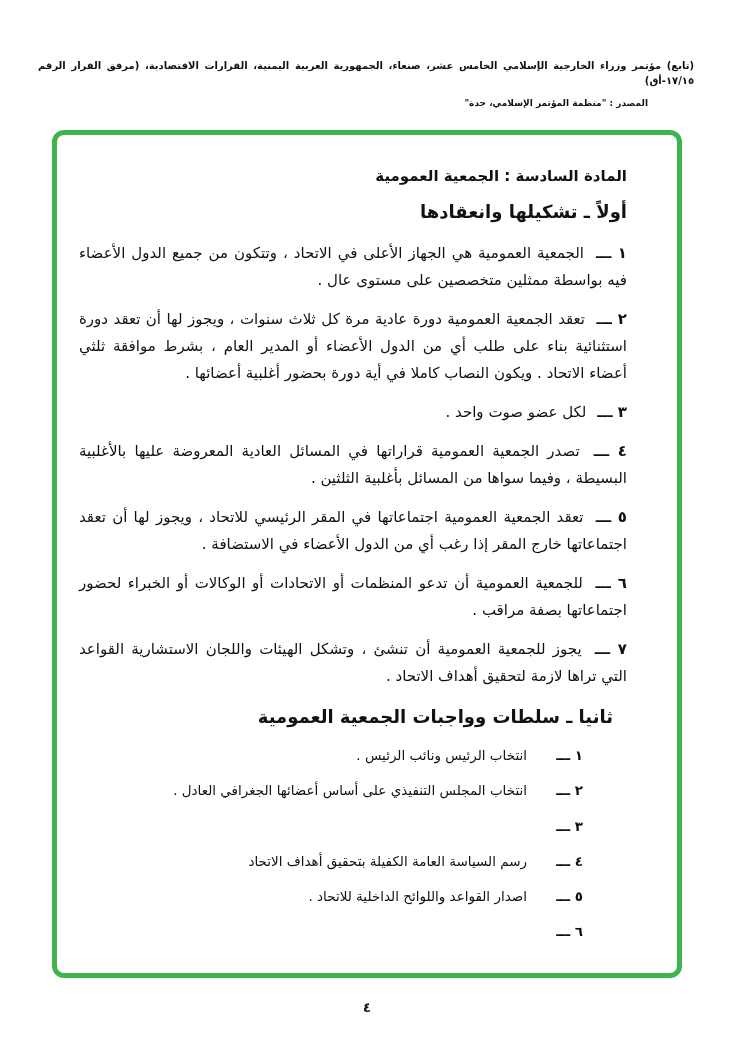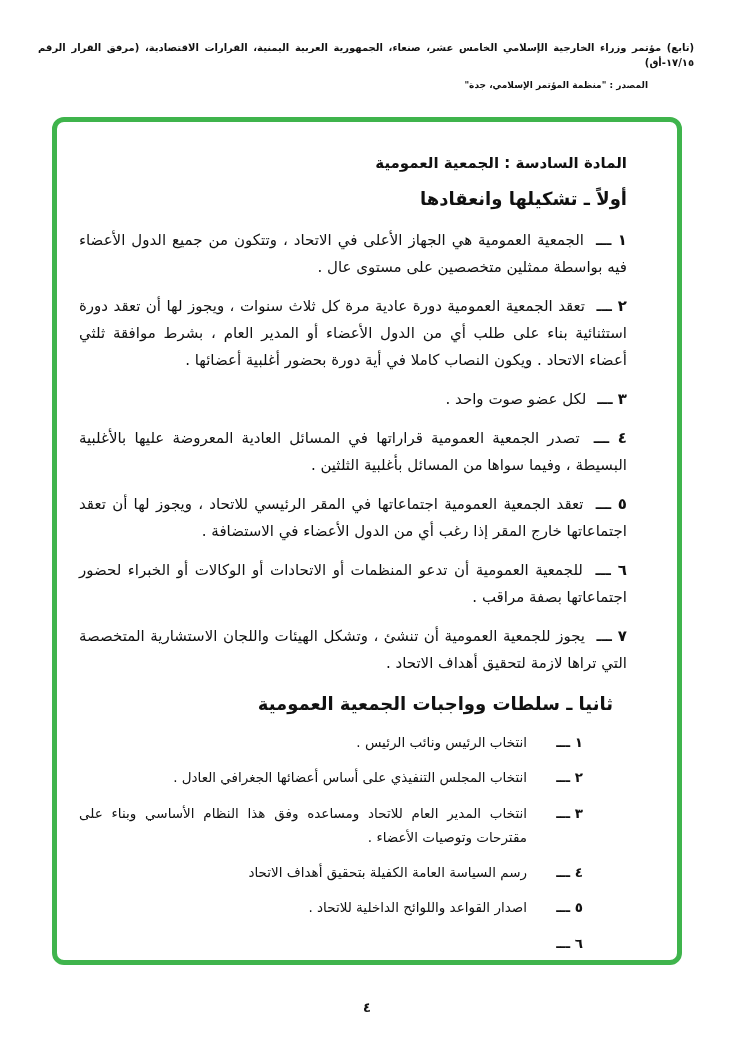--- a/index.html
+++ b/index.html
@@ -10,41 +10,41 @@
     width: 734px;
     height: 1037px;
     margin: 0 auto;
     background: #ffffff;
     direction: rtl;
     color: #111;
     overflow: hidden;
   }
   .header {
     position: absolute;
-    top: 40px;
+    top: 58px;
     right: 40px;
     left: 38px;
   }
   .header-line1 {
     font-size: 10px;
     font-weight: bold;
     text-align: justify;
     text-align-last: justify;
     line-height: 1.5;
     letter-spacing: 0.2px;
   }
   .header-line2 {
     font-size: 9px;
     font-weight: bold;
     margin-top: 10px;
     padding-right: 46px;
   }
   .frame {
     position: absolute;
-    top: 117px;
+    top: 130px;
     right: 52px;
     width: 630px;
     height: 848px;
     border: 5px solid #3fb44c;
     border-radius: 12px;
     padding: 32px 50px 10px 22px;
     overflow: hidden;
     background: #fff;
   }
   .doc-title {
@@ -121,37 +121,36 @@
     <p class="item"><span class="num">٢ ـــ</span> <span>تعقد الجمعية العمومية دورة عادية مرة كل ثلاث سنوات ، ويجوز لها أن تعقد دورة استثنائية بناء على طلب أي من الدول الأعضاء أو المدير العام ، بشرط موافقة ثلثي أعضاء الاتحاد . ويكون النصاب كاملا في أية دورة بحضور أغلبية أعضائها .</span></p>
 
     <p class="item"><span class="num">٣ ـــ</span> <span>لكل عضو صوت واحد .</span></p>
 
     <p class="item"><span class="num">٤ ـــ</span> <span>تصدر الجمعية العمومية قراراتها في المسائل العادية المعروضة عليها بالأغلبية البسيطة ، وفيما سواها من المسائل بأغلبية الثلثين .</span></p>
 
     <p class="item"><span class="num">٥ ـــ</span> <span>تعقد الجمعية العمومية اجتماعاتها في المقر الرئيسي للاتحاد ، ويجوز لها أن تعقد اجتماعاتها خارج المقر إذا رغب أي من الدول الأعضاء في الاستضافة .</span></p>
 
     <p class="item"><span class="num">٦ ـــ</span> <span>للجمعية العمومية أن تدعو المنظمات أو الاتحادات أو الوكالات أو الخبراء لحضور اجتماعاتها بصفة مراقب .</span></p>
 
-    <p class="item"><span class="num">٧ ـــ</span> <span>يجوز للجمعية العمومية أن تنشئ ، وتشكل الهيئات واللجان الاستشارية المتخصصة التي تراها لازمة لتحقيق أهداف الاتحاد .</span></p>
+    <p class="item"><span class="num">٧ ـــ</span> <span>يجوز للجمعية العمومية أن تنشئ ، وتشكل الهيئات واللجان الاستشارية القواعد التي تراها لازمة لتحقيق أهداف الاتحاد .</span></p>
 
     <div class="subheading second">ثانيا ـ سلطات وواجبات الجمعية العمومية</div>
 
     <div class="s2item">
       <span class="s2num">١ ـــ</span>
       <span class="s2txt">انتخاب الرئيس ونائب الرئيس .</span>
     </div>
 
     <div class="s2item">
       <span class="s2num">٢ ـــ</span>
       <span class="s2txt">انتخاب المجلس التنفيذي على أساس أعضائها الجغرافي العادل .</span>
     </div>
 
     <div class="s2item">
       <span class="s2num">٣ ـــ</span>
-      <span class="s2txt">انتخاب المدير العام للاتحاد ومساعده وفق هذا النظام الأساسي وبناء على مقترحات وتوصيات الأعضاء .</span>
     </div>
 
     <div class="s2item">
       <span class="s2num">٤ ـــ</span>
       <span class="s2txt">رسم السياسة العامة الكفيلة بتحقيق أهداف الاتحاد</span>
     </div>
 
     <div class="s2item">
       <span class="s2num">٥ ـــ</span>
       <span class="s2txt">اصدار القواعد واللوائح الداخلية للاتحاد .</span>

